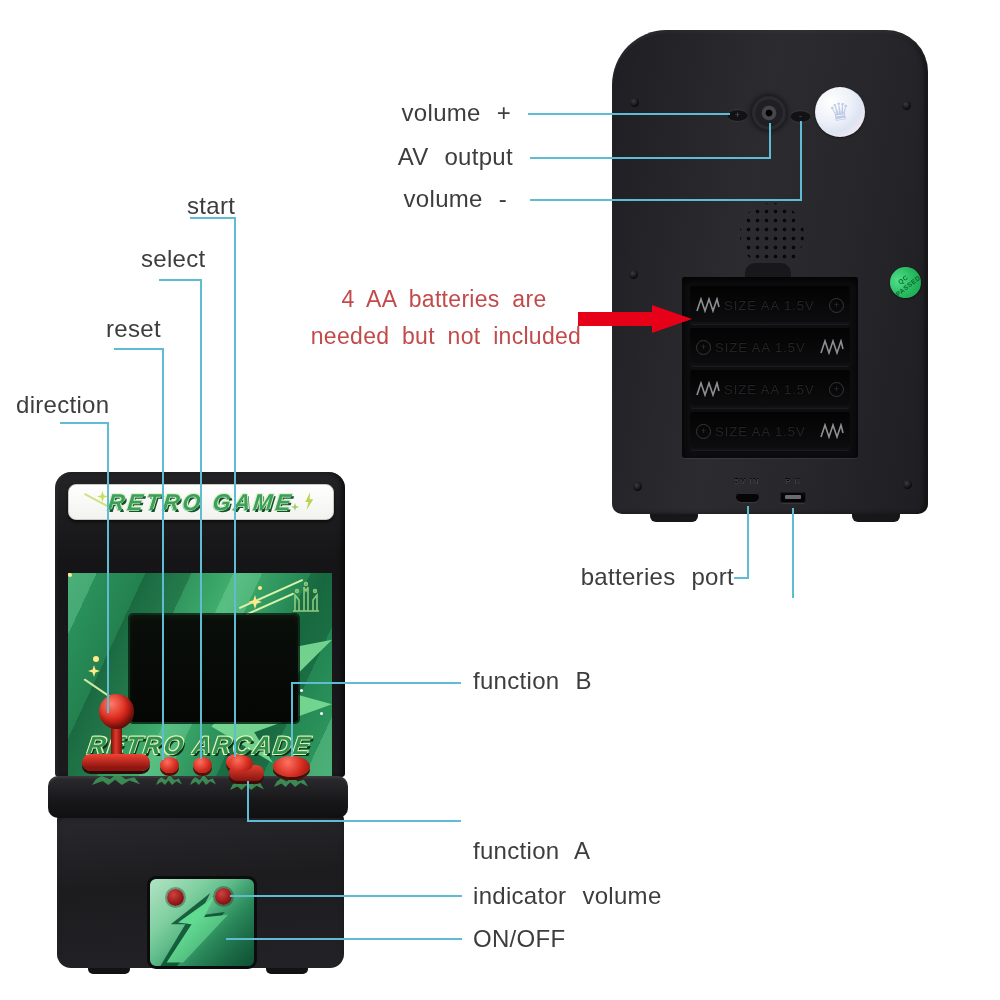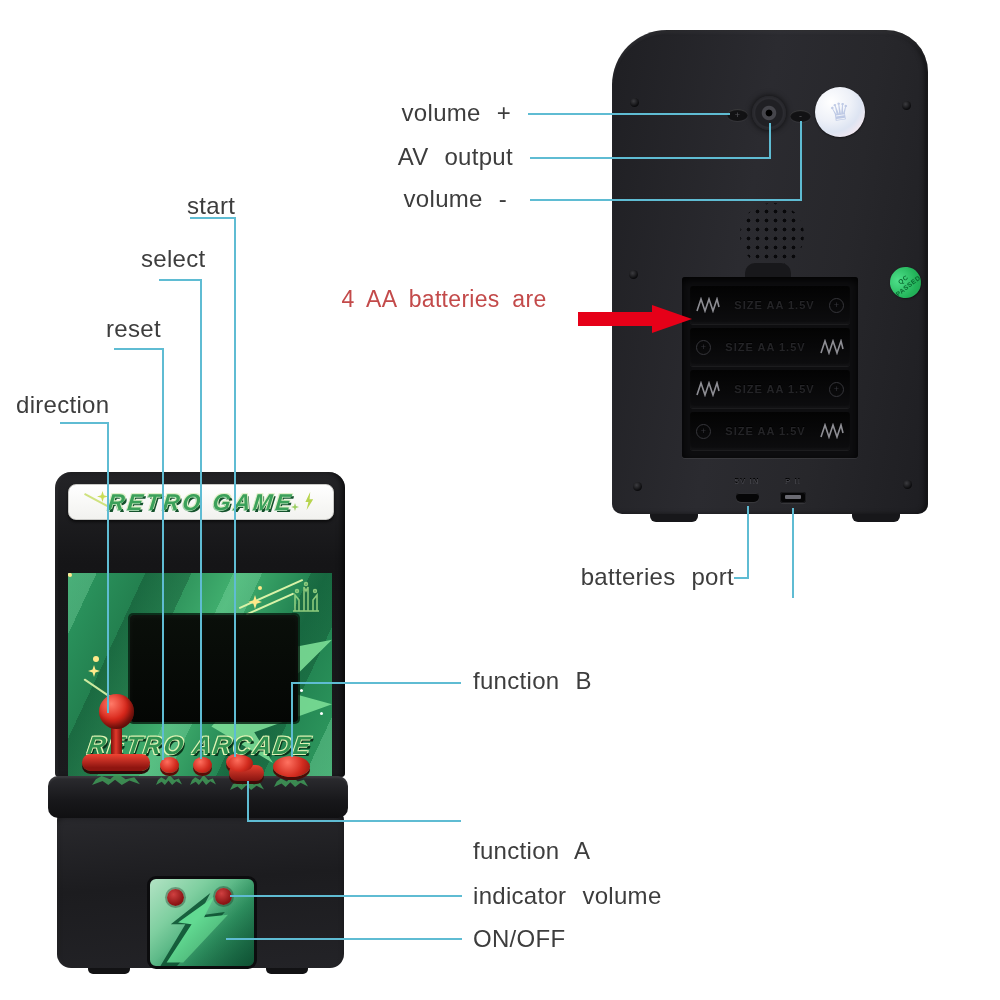--- a/index.html
+++ b/index.html
@@ -92,21 +92,21 @@
   .holo span{font-size:24px;color:#a9b8dd;opacity:.7;transform:rotate(-8deg);}
   .speaker{position:absolute;left:128px;top:173px;width:64px;height:64px;border-radius:50%;
         background-image:radial-gradient(#08080a 1.6px,rgba(0,0,0,0) 2.2px);background-size:9px 9px;background-position:4px 4px;}
   .batt{position:absolute;left:70px;top:247px;width:176px;height:181px;background:#0e0e10;border-radius:3px;
         box-shadow:inset 0 3px 8px #000,0 1px 0 rgba(255,255,255,.07);}
   .batt-bump{position:absolute;left:133px;top:233px;width:46px;height:16px;background:#18181b;border-radius:10px 10px 0 0;}
   .slot{position:absolute;left:8px;width:160px;height:38px;background:linear-gradient(#030303,#0d0d0f);border-radius:3px;
         box-shadow:0 1px 0 rgba(255,255,255,.06),inset 0 -2px 3px rgba(255,255,255,.03);
         display:flex;align-items:center;gap:4px;padding:0 6px;box-sizing:border-box;}
   .slot.rev{flex-direction:row-reverse;}
-  .slot-text{flex:1;text-align:center;font-size:11px;font-weight:bold;letter-spacing:1px;color:#242427;text-shadow:0 -1px 0 #000;}
+  .slot-text{flex:1;text-align:left;font-size:13px;font-weight:normal;letter-spacing:1px;color:#242427;text-shadow:0 -1px 0 #000;}
   .term{width:13px;height:13px;border-radius:50%;border:1px solid #35353a;color:#35353a;font-size:9px;line-height:12px;text-align:center;flex:0 0 auto;}
   .spring{flex:0 0 auto;}
   .qc{position:absolute;left:278px;top:237px;width:31px;height:31px;border-radius:50%;
       background:radial-gradient(circle at 35% 30%,#4fe08a,#23b45a 62%,#1da04e);box-shadow:0 1px 2px rgba(0,0,0,.5);
       display:flex;flex-direction:column;align-items:center;justify-content:center;transform:rotate(-38deg);}
   .qc span{font-size:6.5px;font-weight:bold;color:#0b6b33;line-height:1.1;letter-spacing:.5px;}
   .port-lbl{position:absolute;width:44px;text-align:center;font-size:8px;font-weight:bold;letter-spacing:1px;color:#404046;text-shadow:0 -1px 0 #000;}
   .usb-micro{position:absolute;left:124px;top:463px;width:23px;height:9px;background:#060607;border-radius:3px 3px 5px 5px;
       box-shadow:inset 0 1px 0 #2c2c30,0 1px 1px rgba(255,255,255,.08);}
   .usb-mini{position:absolute;left:168px;top:462px;width:26px;height:11px;background:#060607;border-radius:3px;
@@ -279,19 +279,20 @@
   <div class="arrow-head"></div>
 
   <div class="lbl" style="right:489px;top:101px;">volume +</div>
   <div class="lbl" style="right:487px;top:145px;">AV output</div>
   <div class="lbl" style="right:493px;top:187px;">volume -</div>
   <div class="lbl" style="left:187px;top:194px;">start</div>
   <div class="lbl" style="left:141px;top:247px;">select</div>
   <div class="lbl" style="left:106px;top:317px;">reset</div>
   <div class="lbl" style="left:16px;top:393px;">direction</div>
   <div class="warn" style="left:444px;top:288px;">4 AA batteries are</div>
+  <div class="warn" style="left:446px;top:325px;">needed but not included</div>
   <div class="lbl" style="right:266px;top:565px;">batteries port</div>
   <div class="lbl" style="left:473px;top:669px;">function B</div>
   <div class="lbl" style="left:473px;top:839px;">function A</div>
   <div class="lbl" style="left:473px;top:884px;">indicator volume</div>
   <div class="lbl" style="left:473px;top:927px;">ON/OFF</div>
 
 </div>
 
 </body></html>

